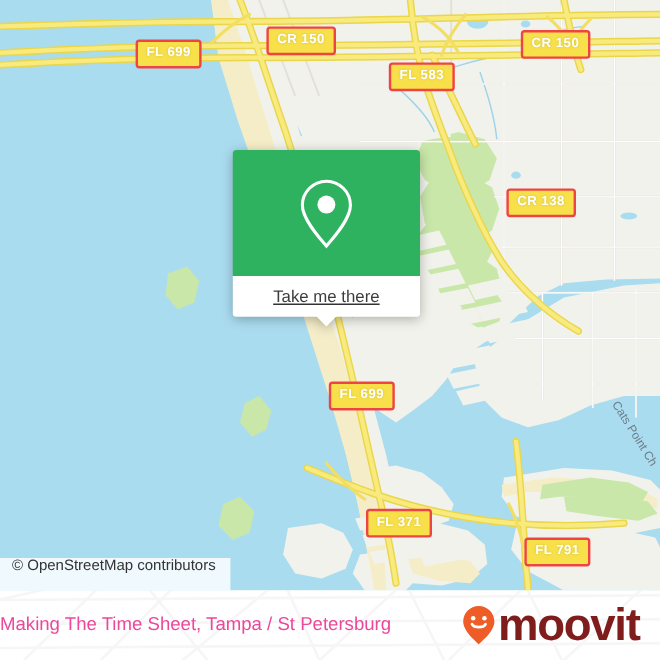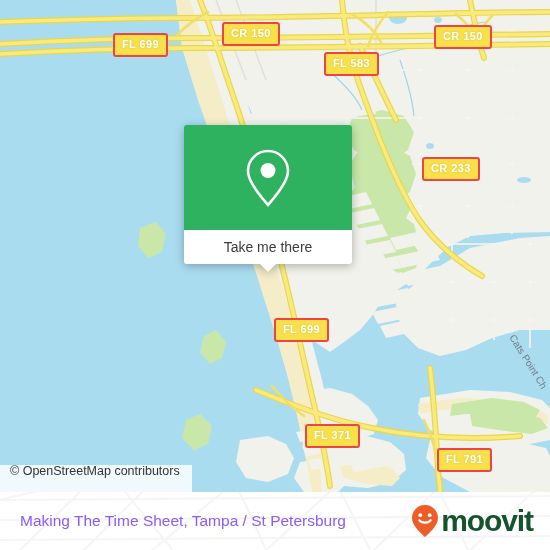--- a/index.html
+++ b/index.html
@@ -41,23 +41,24 @@
     position: absolute;
     color: #6d7e88;
     font-size: 10px;
     white-space: nowrap;
     transform-origin: 0 50%;
   }
 
   
   #popup {
     position: absolute;
-    left: 184px; top: 125px;
-    width: 168px;
+    left: 194px; top: 125px;
+    width: 156px;
     filter: drop-shadow(0 2px 5px rgba(0,0,0,.28));
+    text-decoration: underline;
   }
   #popup-image {
     height: 105px;
     background: #2eb25f;
     border-radius: 3px 3px 0 0;
     display: flex; align-items: center; justify-content: center;
   }
   #popup-image svg { display: block; }
   #popup-button {
     height: 34px;
@@ -100,36 +101,35 @@
     display: flex; align-items: center;
     overflow: hidden;
   }
   #footer-watermark {
     position: absolute; left: 0; top: 0;
     width: 550px; height: 58px;
     opacity: .55;
   }
   #footer-title {
     position: relative;
-    margin-left: 20px;
-    color: #8b5cf6;
+    color: #ec4899;
     font-size: 15.5px;
     white-space: nowrap;
     z-index: 2;
   }
   #brand {
     position: absolute;
     right: 17px; top: 50%;
     transform: translateY(-50%);
     display: flex; align-items: center;
     z-index: 2;
   }
   #brand-wordmark {
-    color: #14532d;
-    font-size: 30px;
+    color: #7f1d1d;
+    font-size: 38px;
     font-weight: bold;
     letter-spacing: -1.1px;
     line-height: 1;
     margin-left: 1px;
   }
 </style>
 </head>
 <body>
 
 <div id="app">
@@ -334,21 +334,21 @@
         <path d="M272,386 C282,398 292,408 304,416"></path>
         <path d="M424,420 C430,432 434,444 436,456"></path>
       </g>
     </svg>
 
     <div>
       <div class="shield" style="left:113px;top:33px">FL 699</div>
       <div class="shield" style="left:222px;top:22px">CR 150</div>
       <div class="shield" style="left:324px;top:52px">FL 583</div>
       <div class="shield" style="left:434px;top:25px">CR 150</div>
-      <div class="shield" style="left:422px;top:157px">CR 233</div>
+      <div class="shield" style="left:422px;top:157px">CR 138</div>
       <div class="shield" style="left:274px;top:318px">FL 699</div>
       <div class="shield" style="left:305px;top:424px">FL 371</div>
       <div class="shield" style="left:437px;top:448px">FL 791</div>
     </div>
 
     <div class="water-label" style="left:512px;top:330px;transform:rotate(58deg)">Cats Point Ch</div>
 
     <div id="popup">
       <div id="popup-image">
         <svg width="54" height="62" viewBox="0 0 54 62">

